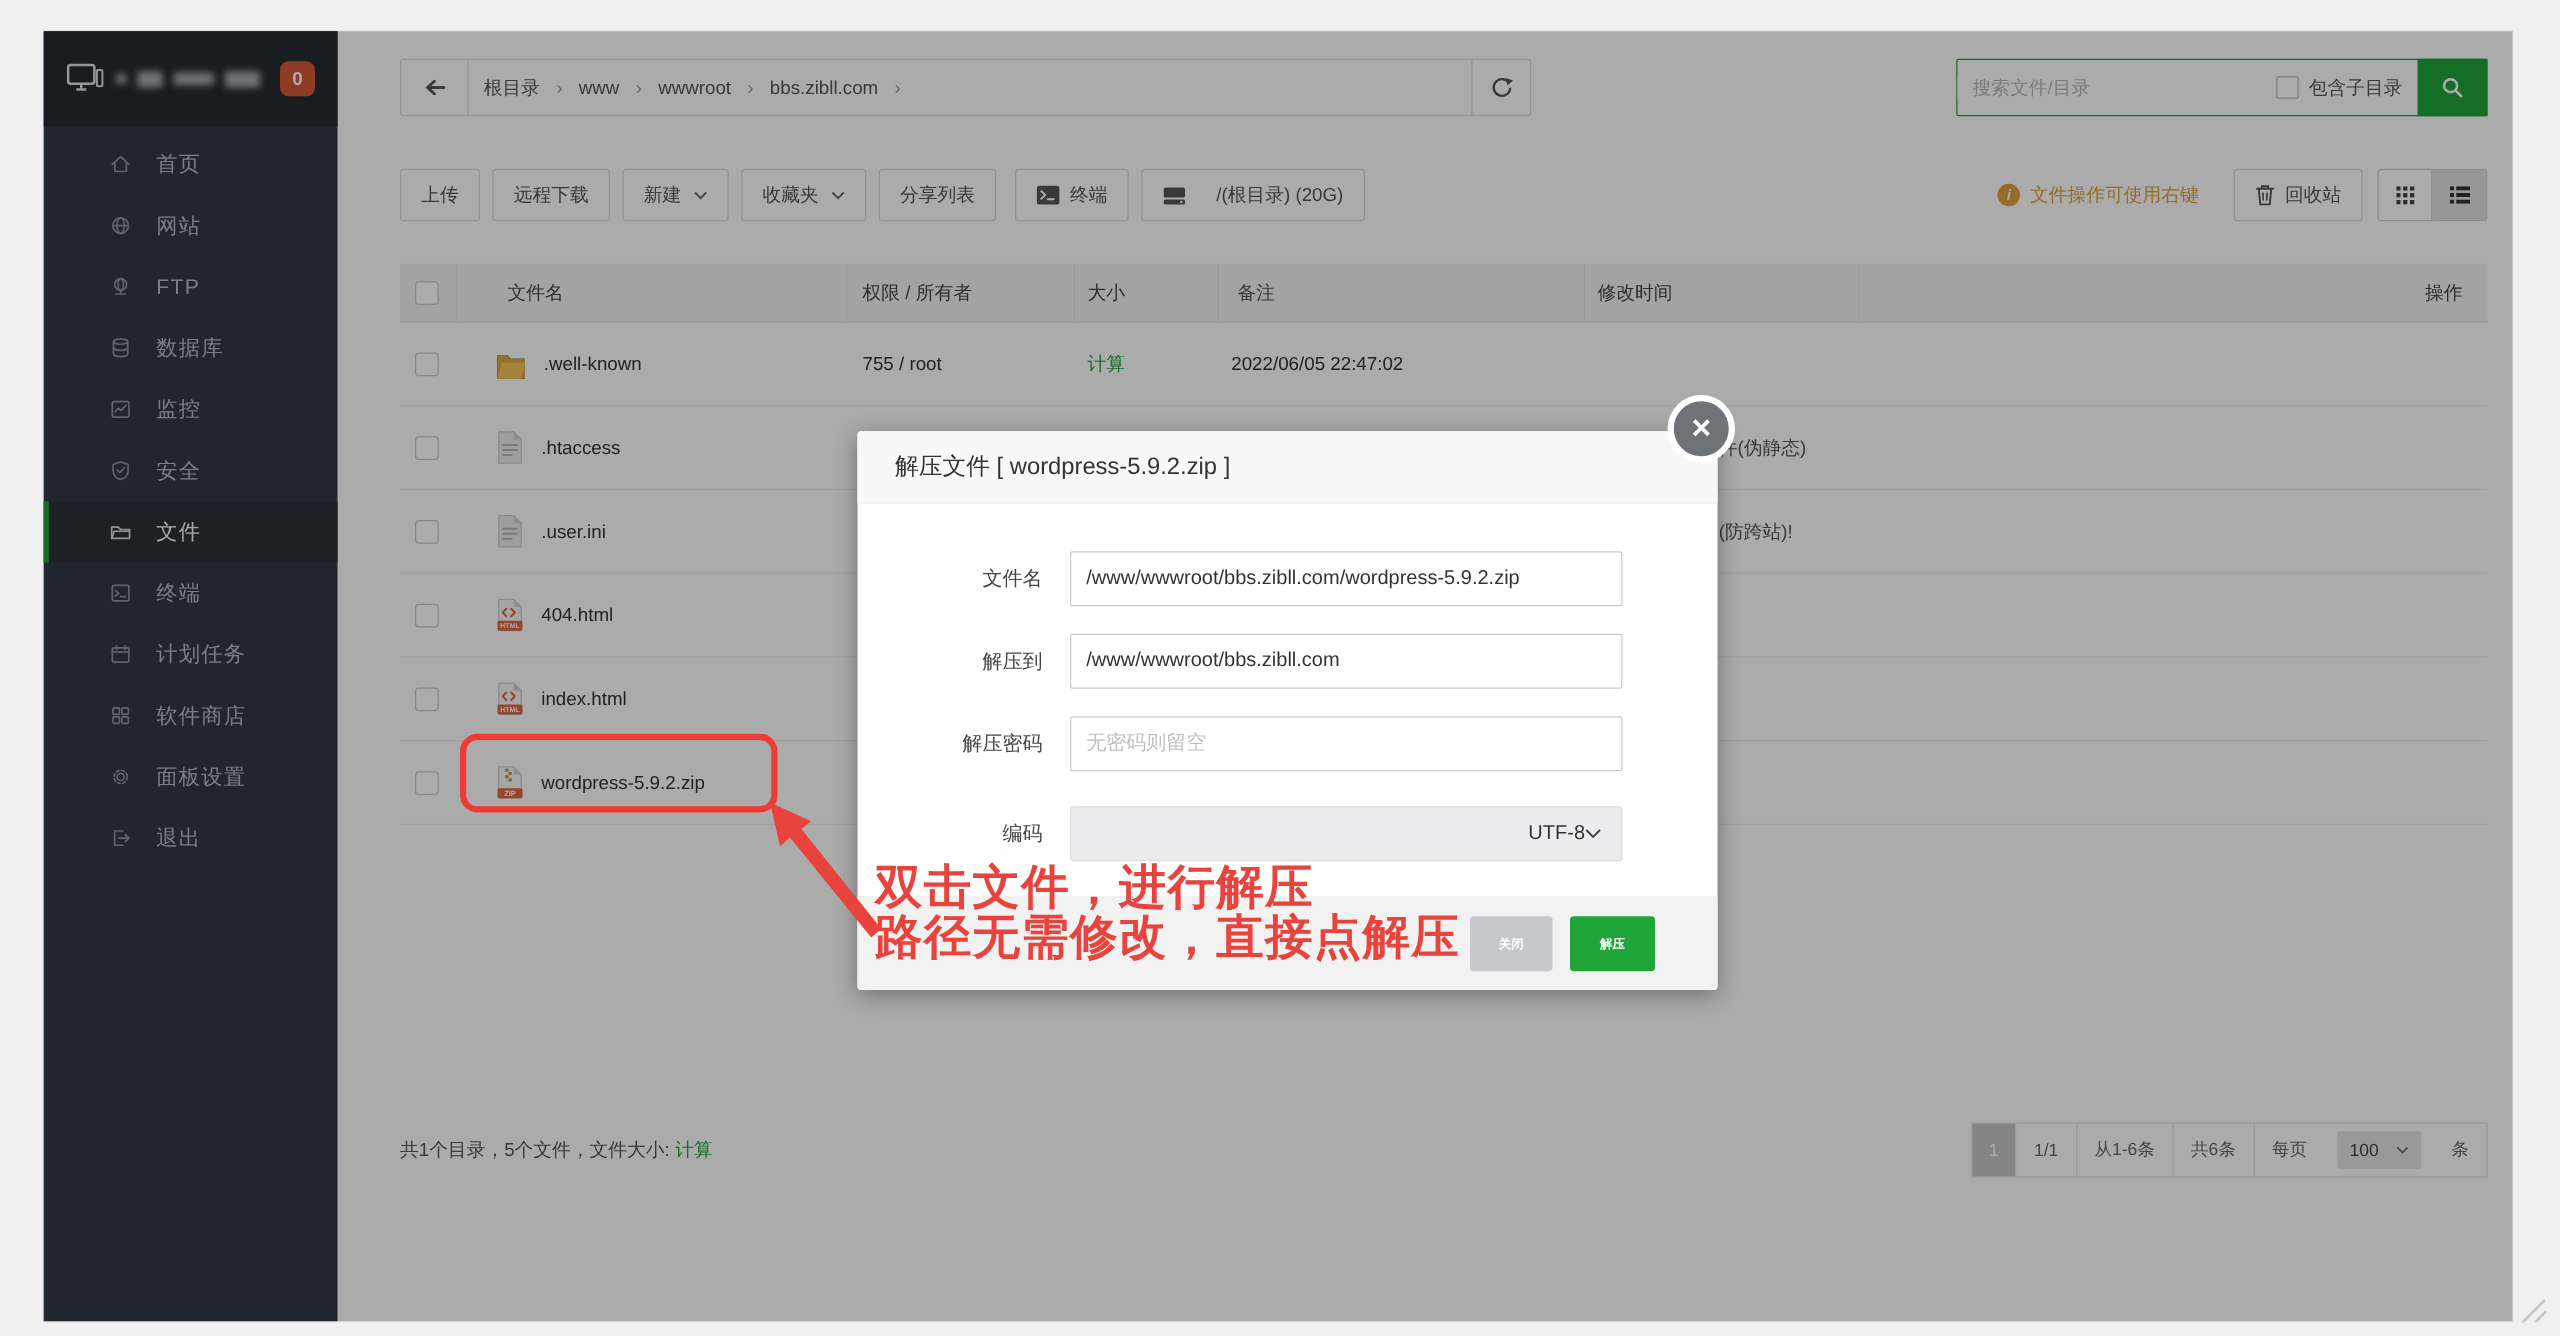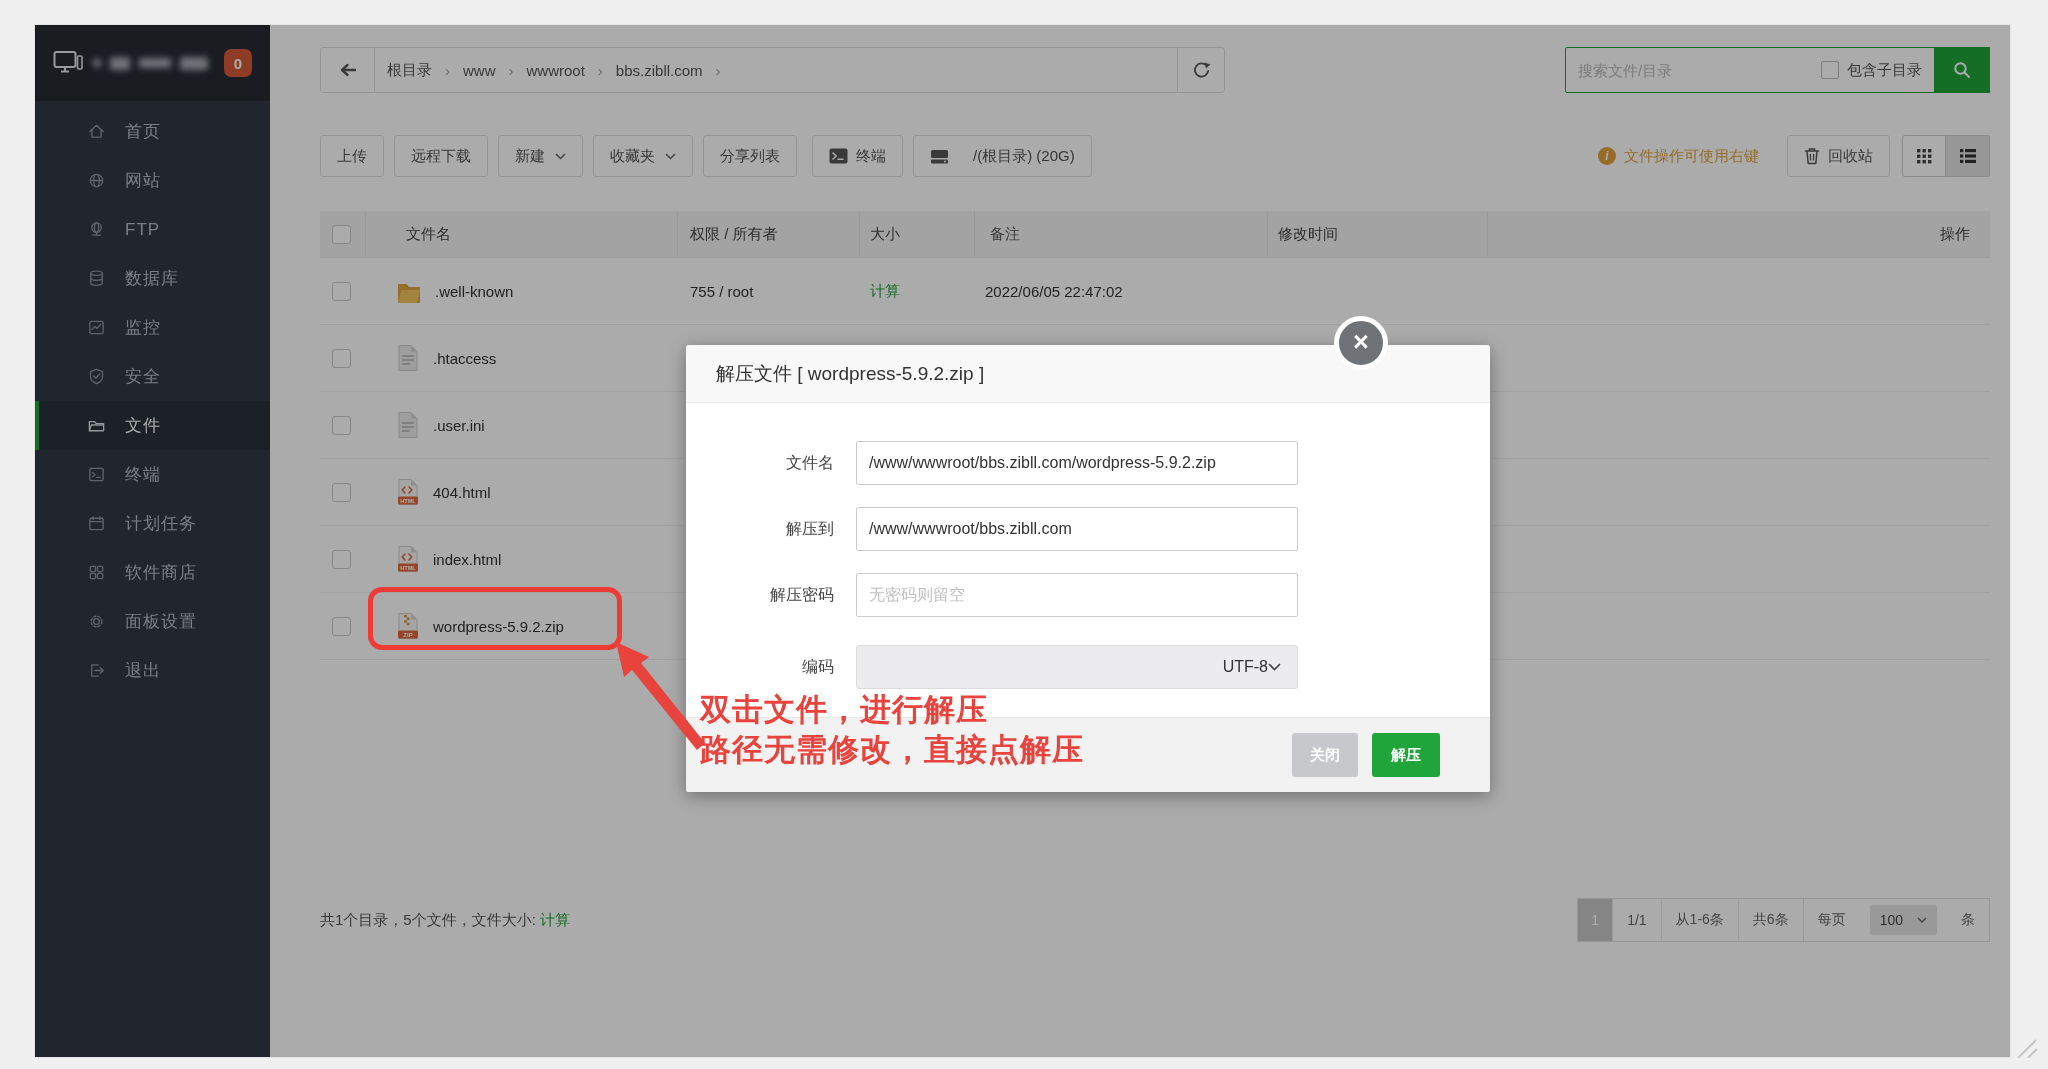--- a/index.html
+++ b/index.html
@@ -78,47 +78,47 @@
   .summary{font-size:15px;color:#555;}
   .pager{display:flex;border:1px solid #e0e0e0;background:#fff;height:44px;box-sizing:border-box;align-items:stretch;font-size:14px;color:#666;}
   .pseg{display:flex;align-items:center;padding:0 14px;border-left:1px solid #e8e8e8;cursor:pointer;white-space:nowrap;}
   .pseg:first-child{border-left:none;}
   .pactive{width:34px;justify-content:center;background:#c7c7c7;color:#fff;padding:0;}
   .ppsel{background:#e4e4e6;border-radius:2px;height:30px;display:flex;align-items:center;padding:0 10px;gap:14px;margin:0 24px;cursor:pointer;color:#444;}
   .copyright{margin-top:86px;text-align:center;font-size:15px;color:#666;}
   .copyright a{color:#20a53a;text-decoration:none;margin-left:14px;cursor:pointer;}
   
   .dim{position:absolute;left:35px;top:25px;width:1975px;height:1032px;background:rgba(0,0,0,0.33);z-index:50;}
-  .modal{position:absolute;left:686px;top:345px;width:804px;height:447px;background:#fff;border-radius:3px;
+  .modal{position:absolute;left:686px;top:345px;width:688px;height:447px;background:#fff;border-radius:3px;
     z-index:60;box-shadow:0 4px 18px rgba(0,0,0,0.35);}
   .modal-title{height:57px;line-height:57px;background:#f8f8f8;border-bottom:1px solid #ededed;
     padding-left:30px;font-size:19px;color:#333;border-radius:3px 3px 0 0;}
   .modal-body{padding:38px 0 0 30px;}
   .mrow{display:flex;align-items:center;margin-bottom:22px;}
   .mrow.r3{margin-bottom:28px;}
   .mlabel{width:118px;text-align:right;margin-right:22px;font-size:16px;color:#444;flex-shrink:0;}
   .minput{width:442px;height:44px;border:1px solid #ccc;border-radius:2px;padding:0 12px;font-size:16px;color:#333;
     box-sizing:border-box;outline:none;font-family:"Liberation Sans","DejaVu Sans",sans-serif;}
   .minput::placeholder{color:#c0c0c0;}
   .mselect{width:442px;height:44px;background:#ececee;border:1px solid #dcdcdc;border-radius:3px;
     display:flex;align-items:center;justify-content:flex-end;padding:0 16px;font-size:16px;color:#333;
     box-sizing:border-box;cursor:pointer;}
   .modal-footer{position:absolute;left:0;right:0;bottom:0;height:74px;background:#f2f2f2;border-top:1px solid #e9e9e9;
     display:flex;align-items:center;justify-content:flex-end;gap:14px;padding-right:50px;border-radius:0 0 3px 3px;}
-  .mbtn{height:44px;border:none;border-radius:3px;color:#fff;font-size:15px;font-weight:bold;cursor:pointer;
+  .mbtn{height:44px;border:none;border-radius:3px;color:#fff;font-size:10px;font-weight:bold;cursor:pointer;
     font-family:"Liberation Sans","DejaVu Sans",sans-serif;}
   .mbtn.close{width:66px;background:#c6c8cb;}
   .mbtn.extract{width:68px;background:#20a53a;}
   .close-x{position:absolute;left:1334px;top:316px;width:44px;height:44px;border-radius:50%;background:#6f7378;
     border:5px solid #fff;color:#fff;font-size:27px;line-height:42px;text-align:center;z-index:61;cursor:pointer;font-weight:bold;}
   
   .anno-box{position:absolute;left:368px;top:587px;width:254px;height:63px;border:5px solid #ee3b33;
     border-radius:14px;z-index:70;box-sizing:border-box;}
   .anno-arrow{position:absolute;left:596px;top:628px;z-index:70;}
-  .anno-text{position:absolute;left:700px;top:690px;z-index:70;color:#e8433c;font-size:31px;font-weight:bold;
+  .anno-text{position:absolute;left:700px;top:690px;z-index:70;color:#e8433c;font-size:38px;font-weight:bold;
     line-height:40px;letter-spacing:1px;white-space:nowrap;}
   .grip{position:absolute;left:2012px;top:1036px;z-index:40;}
 </style>
 </head>
 <body>
 
 <div class="frame">
  <div class="app">
 
   <aside class="sidebar">

